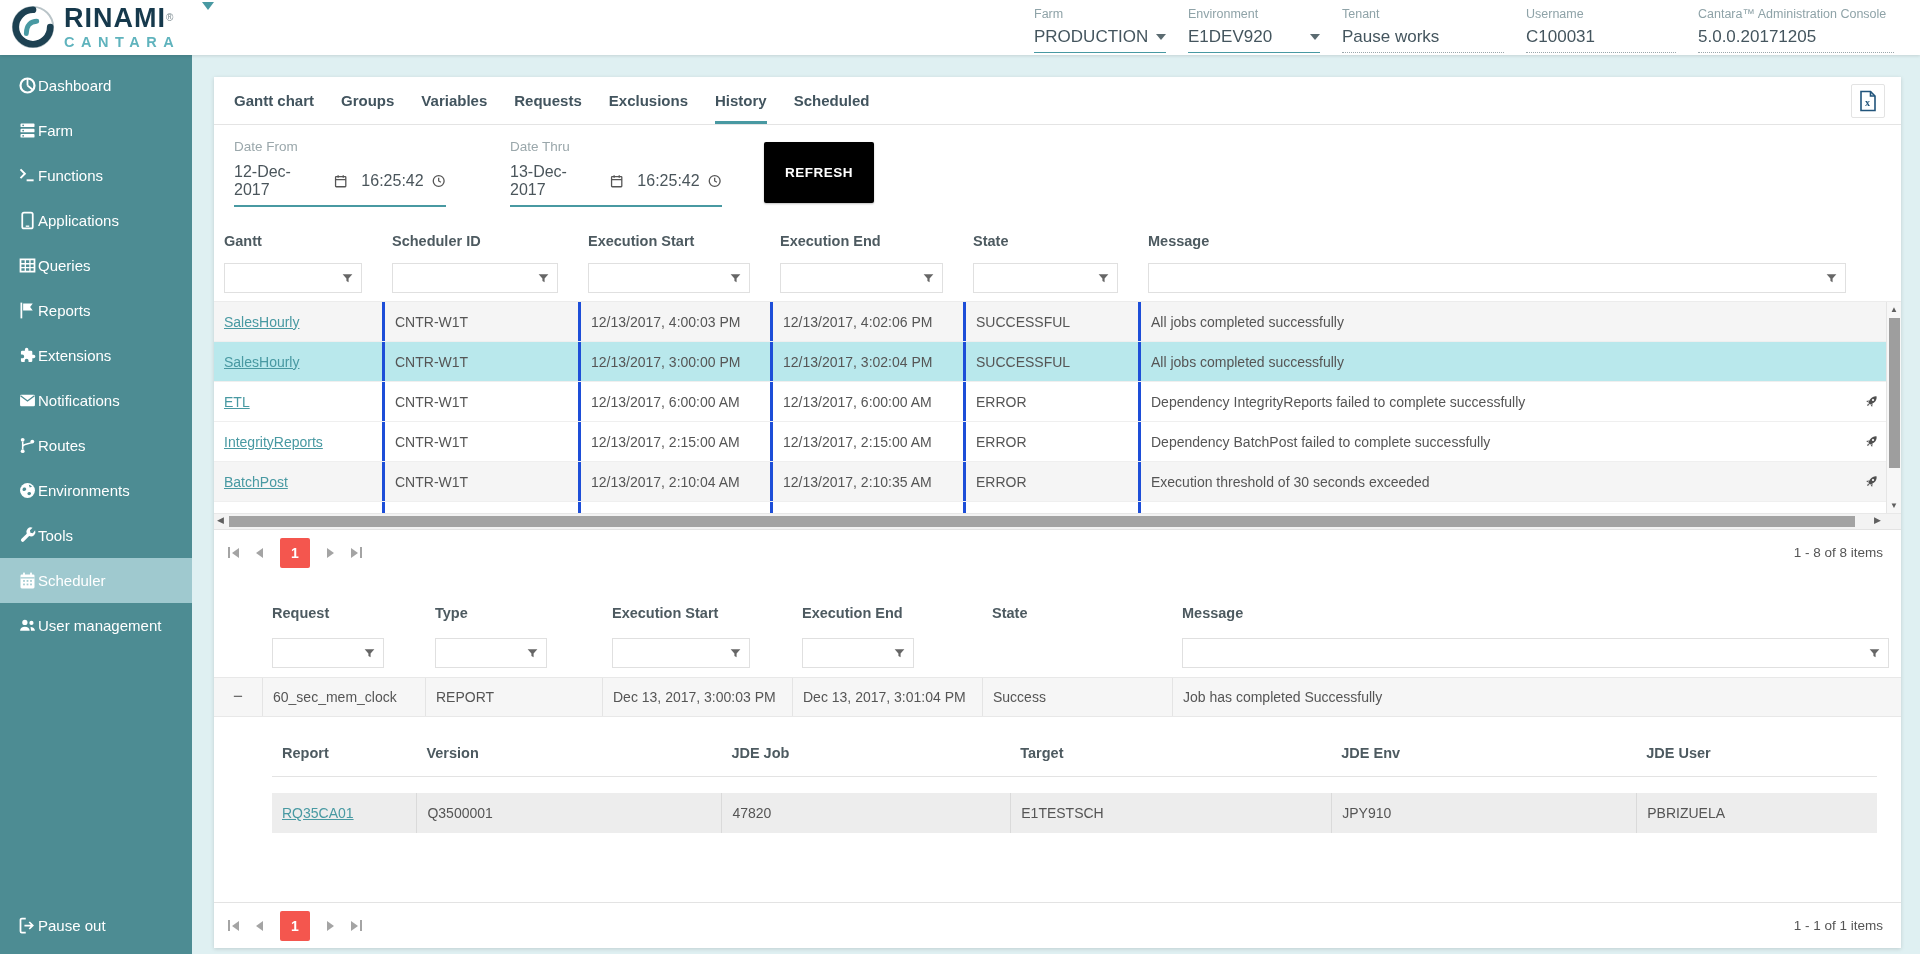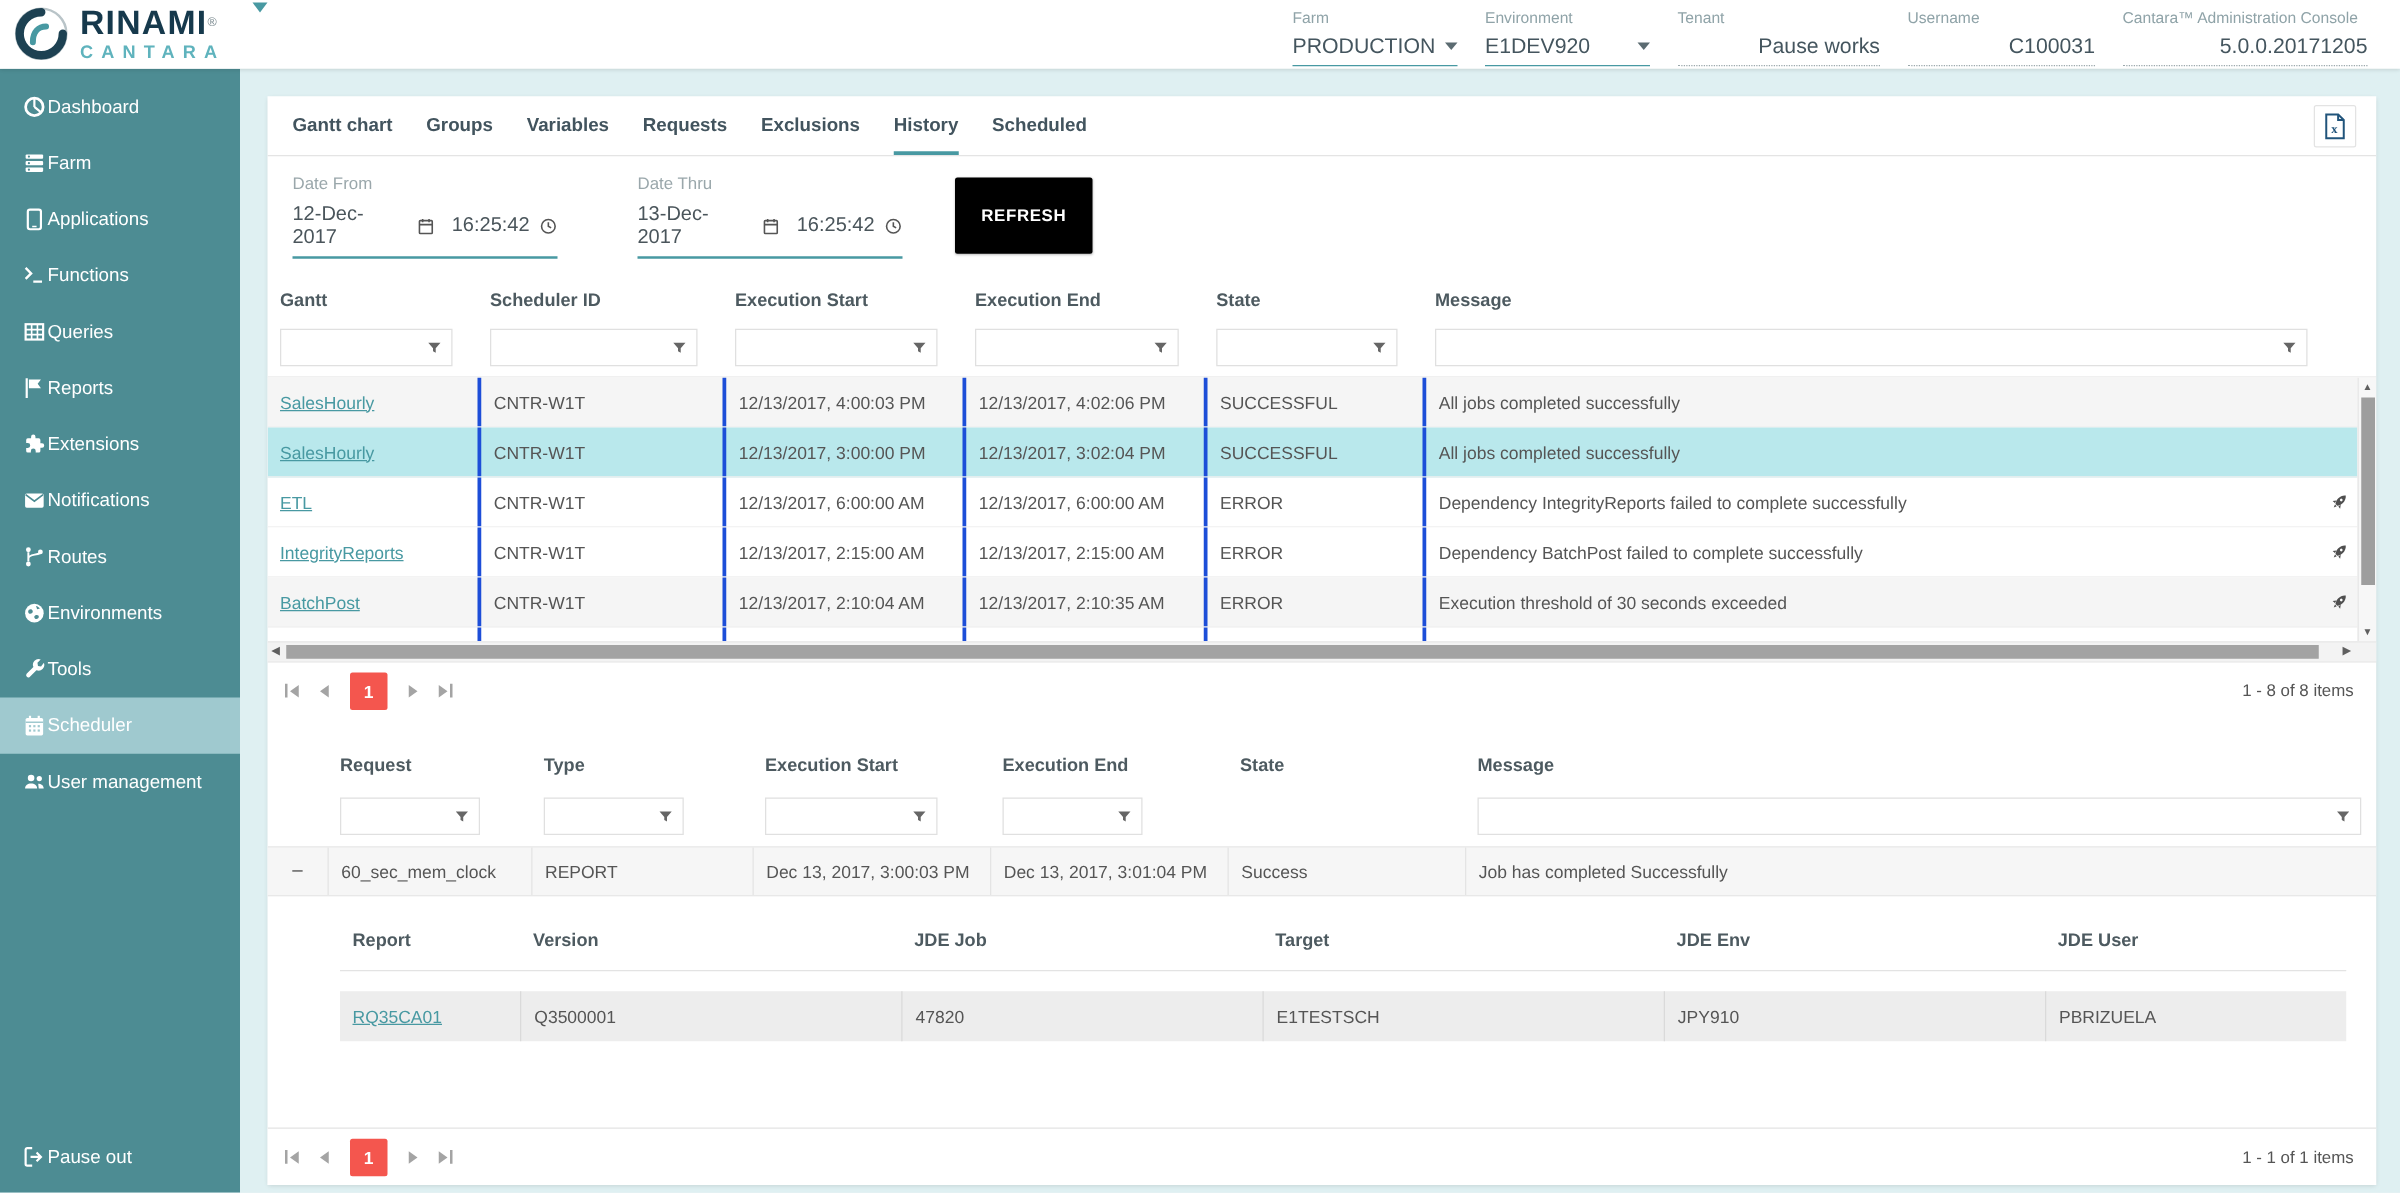--- a/index.html
+++ b/index.html
@@ -17,21 +17,21 @@
     border-left:6px solid transparent; border-right:6px solid transparent;
     border-top:8px solid #4899a2; }
   .brand-sub { font-size:14.5px; font-weight:bold; letter-spacing:6.5px; color:#5fb3bd; margin-top:3px; }
 
   .hfields { position:absolute; right:26px; top:7px; display:flex; gap:22px; }
   .hf { display:flex; flex-direction:column; }
   .hf-label { font-size:12.5px; color:#8fa3a8; margin-bottom:6px; white-space:nowrap; }
   .hf-value { font-size:17px; color:#44555e; padding-bottom:5px; display:flex;
     justify-content:space-between; align-items:center; white-space:nowrap; }
   .hf-select .hf-value { border-bottom:1px solid #4899a2; }
-  .hf-text   .hf-value { border-bottom:1px dotted #9aa7ab;justify-content:flex-end; }
+  .hf-text   .hf-value { border-bottom:1px dotted #9aa7ab; }
   .hf-farm { width:132px; } .hf-env { width:132px; } .hf-tenant { width:162px; }
   .hf-user { width:150px; } .hf-console { width:196px; }
   .caret { width:0; height:0; border-left:5px solid transparent;
     border-right:5px solid transparent; border-top:6px solid #5b6b71; margin-left:8px; }
 
   
   .sidebar { position:absolute; top:55px; left:0; width:192px; height:899px;
     background:#4d8c93; z-index:20; }
   .side-list { padding-top:8px; }
   .side-item { display:flex; align-items:center; height:45px; padding-left:17px;
@@ -219,31 +219,31 @@
           <rect x="4" y="10" width="16" height="4" rx="1" fill="#fff"></rect>
           <rect x="4" y="16" width="16" height="4" rx="1" fill="#fff"></rect>
           <circle cx="7" cy="6" r="1" fill="#4d8c93"></circle>
           <circle cx="7" cy="12" r="1" fill="#4d8c93"></circle>
           <circle cx="7" cy="18" r="1" fill="#4d8c93"></circle>
         </svg>
       <span>Farm</span>
     </div>
     <div class="side-item">
       <svg class="side-icon" viewBox="0 0 24 24">
+          <path d="M4 5l5 5-5 5" stroke="#fff" stroke-width="2.2" fill="none"></path>
+          <line x1="11" y1="17.5" x2="19" y2="17.5" stroke="#fff" stroke-width="2.2"></line>
+        </svg>
+      <span>Functions</span>
+    </div>
+    <div class="side-item">
+      <svg class="side-icon" viewBox="0 0 24 24">
           <rect x="6" y="3" width="12" height="18" rx="2" fill="none" stroke="#fff" stroke-width="2"></rect>
           <line x1="10" y1="18.5" x2="14" y2="18.5" stroke="#fff" stroke-width="1.5"></line>
         </svg>
       <span>Applications</span>
-    </div>
-    <div class="side-item">
-      <svg class="side-icon" viewBox="0 0 24 24">
-          <path d="M4 5l5 5-5 5" stroke="#fff" stroke-width="2.2" fill="none"></path>
-          <line x1="11" y1="17.5" x2="19" y2="17.5" stroke="#fff" stroke-width="2.2"></line>
-        </svg>
-      <span>Functions</span>
     </div>
     <div class="side-item">
       <svg class="side-icon" viewBox="0 0 24 24">
           <rect x="4" y="5" width="16" height="14" fill="none" stroke="#fff" stroke-width="2"></rect>
           <path d="M4 10h16M4 14.5h16M9.5 5v14M14.8 5v14" stroke="#fff" stroke-width="1.5"></path>
         </svg>
       <span>Queries</span>
     </div>
     <div class="side-item">
       <svg class="side-icon" viewBox="0 0 24 24">

